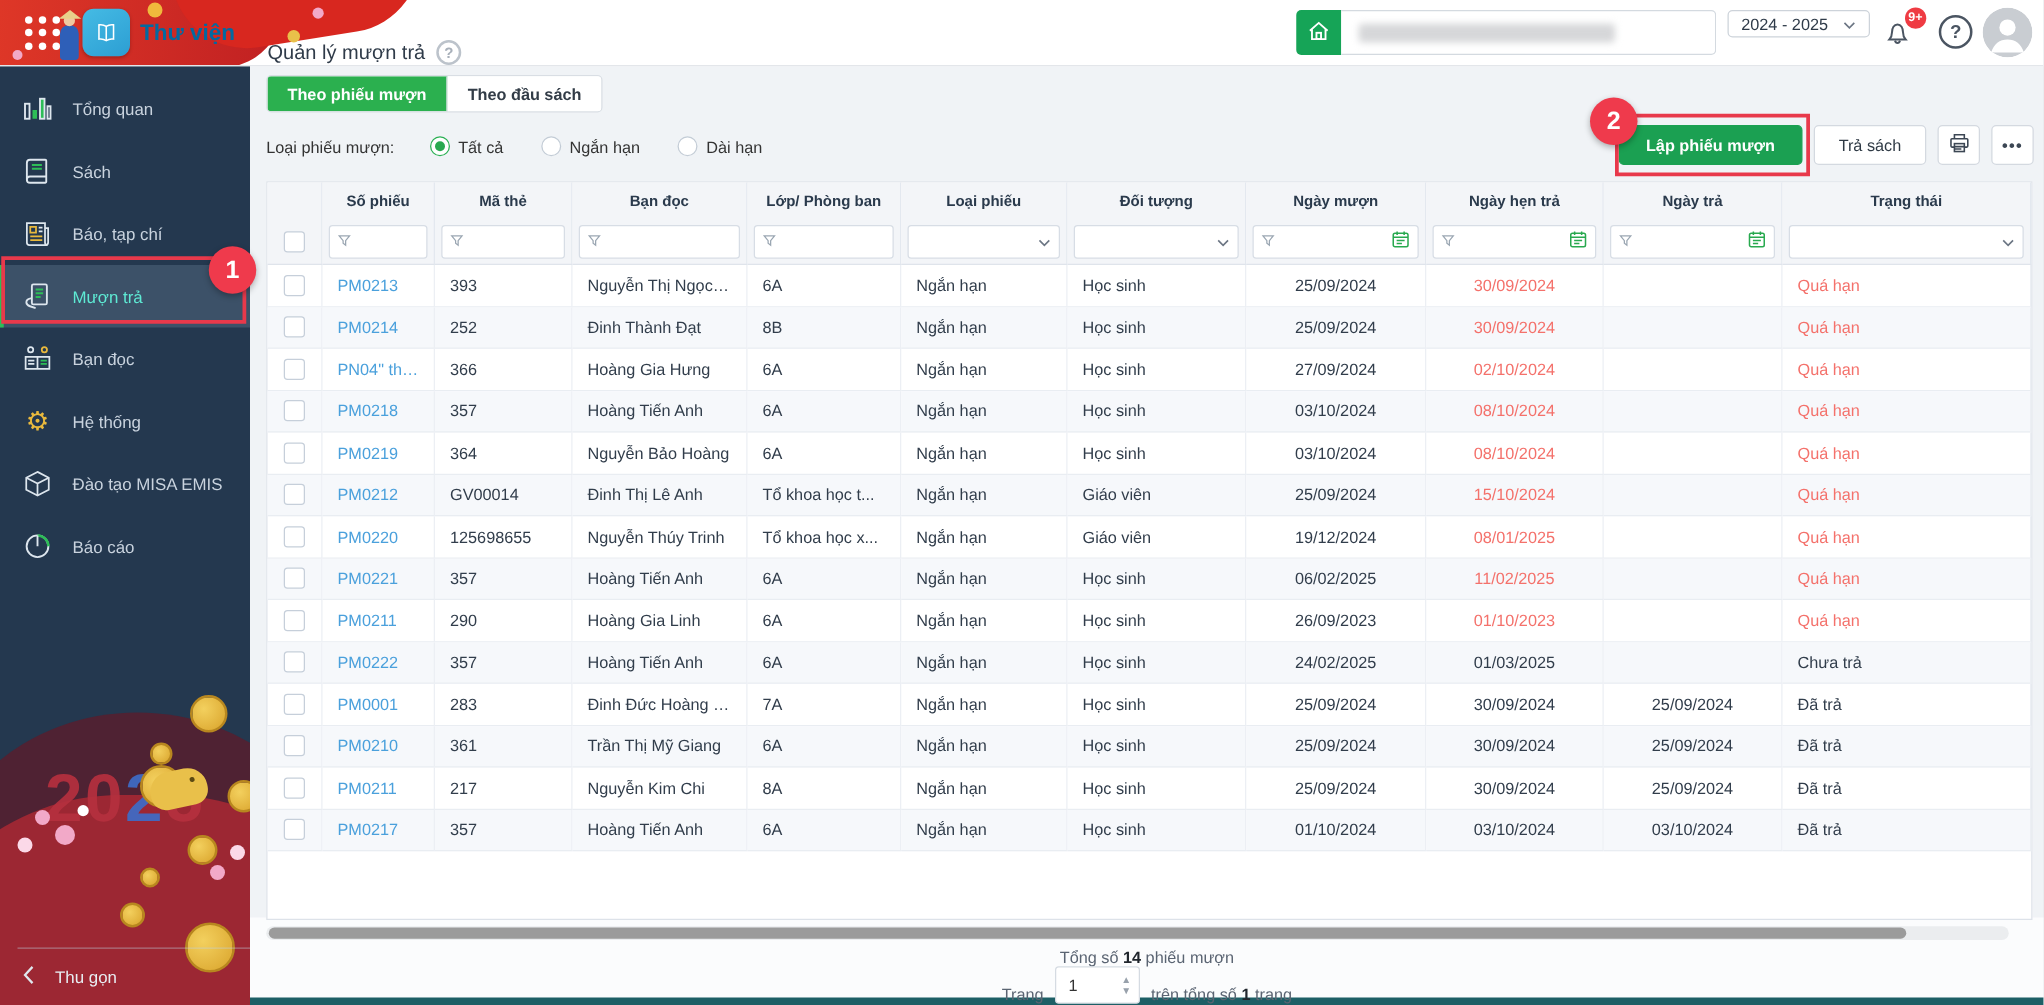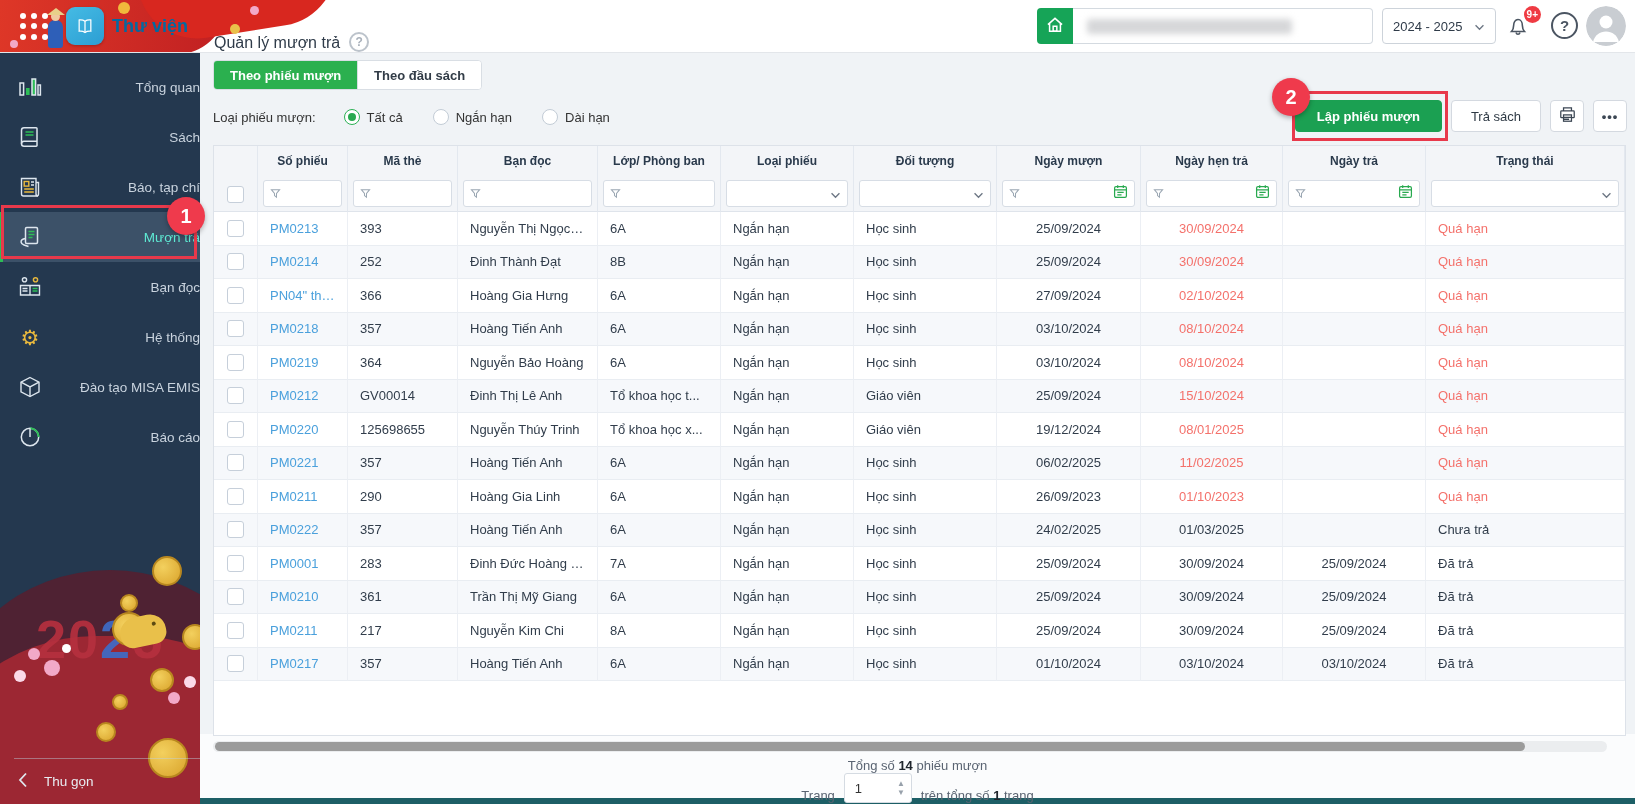--- a/index.html
+++ b/index.html
@@ -32,32 +32,32 @@
   .page-title{font-size:16px;color:#2f3b49;}
   .q-circle{border-radius:50%;display:flex;align-items:center;justify-content:center;font-weight:bold;box-sizing:border-box;background:#fff;}
   .q-small{width:20px;height:20px;border:2px solid #bcc3cb;color:#a8b0ba;font-size:12px;}
   .q-big{position:absolute;left:1551px;top:12px;width:27px;height:27px;border:2px solid #4b5562;color:#4b5562;font-size:15px;}
   .search{position:absolute;left:1037px;top:8px;height:36px;display:flex;}
   .home-btn{width:36px;height:36px;background:#16a457;border:none;border-radius:4px 0 0 4px;
             display:flex;align-items:center;justify-content:center;cursor:pointer;padding:0;}
   .search-input{width:300px;height:36px;box-sizing:border-box;background:#fff;border:1px solid #d4dae0;
             border-left:none;border-radius:0 4px 4px 0;display:flex;align-items:center;}
   .blur-bar{width:205px;height:15px;margin-left:14px;background:#d6d7d9;border-radius:3px;filter:blur(3px);}
-  .year-sel{position:absolute;left:1382px;top:8px;width:114px;height:36px;box-sizing:border-box;background:#fff;
+  .year-sel{position:absolute;left:1382px;top:8px;width:114px;height:22px;box-sizing:border-box;background:#fff;
             border:1px solid #cdd3da;border-radius:4px;display:flex;align-items:center;justify-content:space-between;
             padding:0 10px;font-size:13px;color:#2f3b49;cursor:pointer;}
   .bell{position:absolute;left:1506px;top:13px;width:26px;height:26px;cursor:pointer;}
   .badge{position:absolute;top:-7px;right:-9px;min-width:17px;height:17px;border-radius:9px;background:#ef3b43;
          color:#fff;font-size:10px;font-weight:bold;display:flex;align-items:center;justify-content:center;padding:0 3px;box-sizing:border-box;}
   .avatar{position:absolute;left:1586px;top:6px;width:40px;height:40px;border-radius:50%;overflow:hidden;cursor:pointer;}
   
   .sidebar{position:absolute;left:0;top:52px;width:200px;bottom:0;background:#24384f;z-index:10;overflow:hidden;}
   .nav{padding-top:10px;position:relative;z-index:2;}
   .nav-item{height:50px;display:flex;align-items:center;gap:15px;padding-left:17px;color:#c9d3de;
-            font-size:13.5px;cursor:pointer;box-sizing:border-box;justify-content:space-between;}
+            font-size:13.5px;cursor:pointer;box-sizing:border-box;}
   .nav-item.active{background:#3c5168;border-left:3px solid #2dbd57;padding-left:14px;}
   .nav-item.active .nav-label{color:#5eead4;font-weight:normal;}
   .nav-icon{width:26px;display:flex;align-items:center;justify-content:center;}
   .tet{position:absolute;left:0;right:0;bottom:0;height:252px;overflow:hidden;pointer-events:none;z-index:1;}
   .tet .w1{position:absolute;top:18px;left:-55px;width:330px;height:300px;border-radius:50%;background:#4f2233;}
   .tet .w2{position:absolute;top:84px;left:-70px;width:370px;height:330px;border-radius:45%;background:#9c2733;}
   .tet .yr{position:absolute;top:56px;left:36px;font-size:54px;font-weight:bold;color:#b5303e;letter-spacing:2px;opacity:.92;}
   .tet .yr .blue{color:#3e6cc7;}
   .coin{position:absolute;border-radius:50%;background:radial-gradient(circle at 35% 35%,#f3d05e,#d9a32b);border:2px solid #b8871f;box-sizing:border-box;}
   .k1{width:30px;height:30px;right:18px;top:4px}.k2{width:18px;height:18px;right:62px;top:42px}

